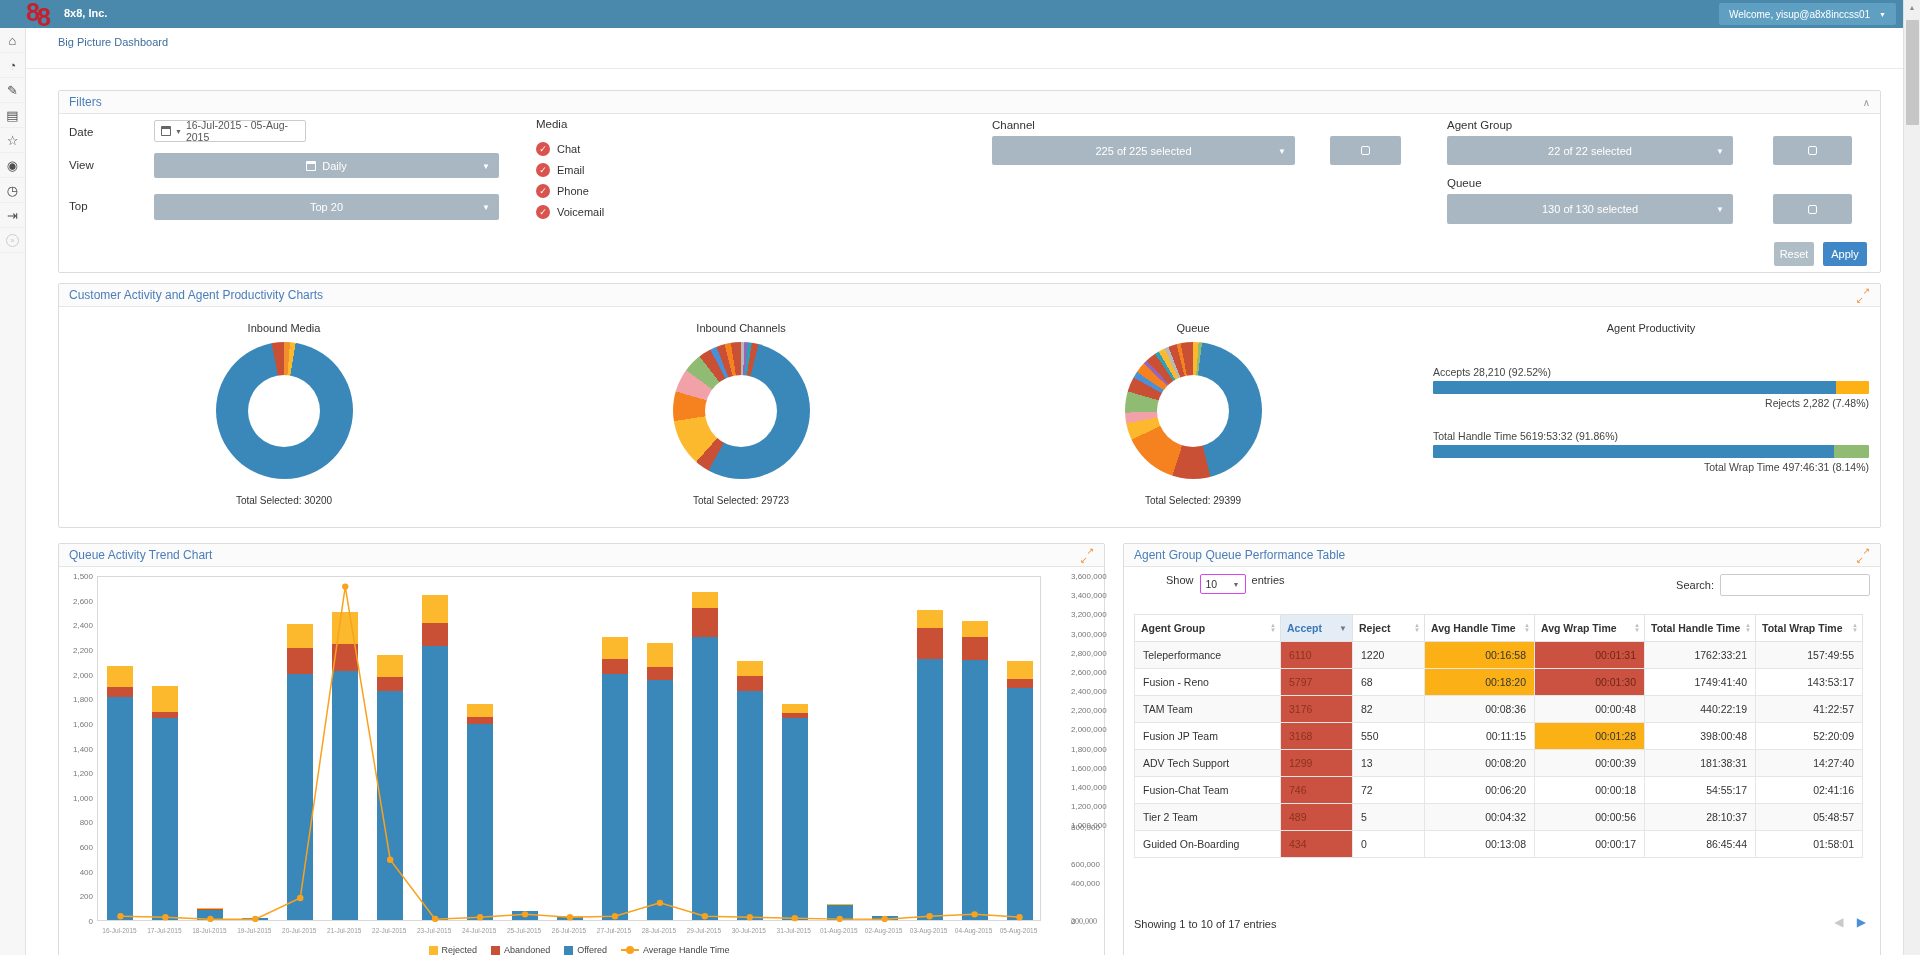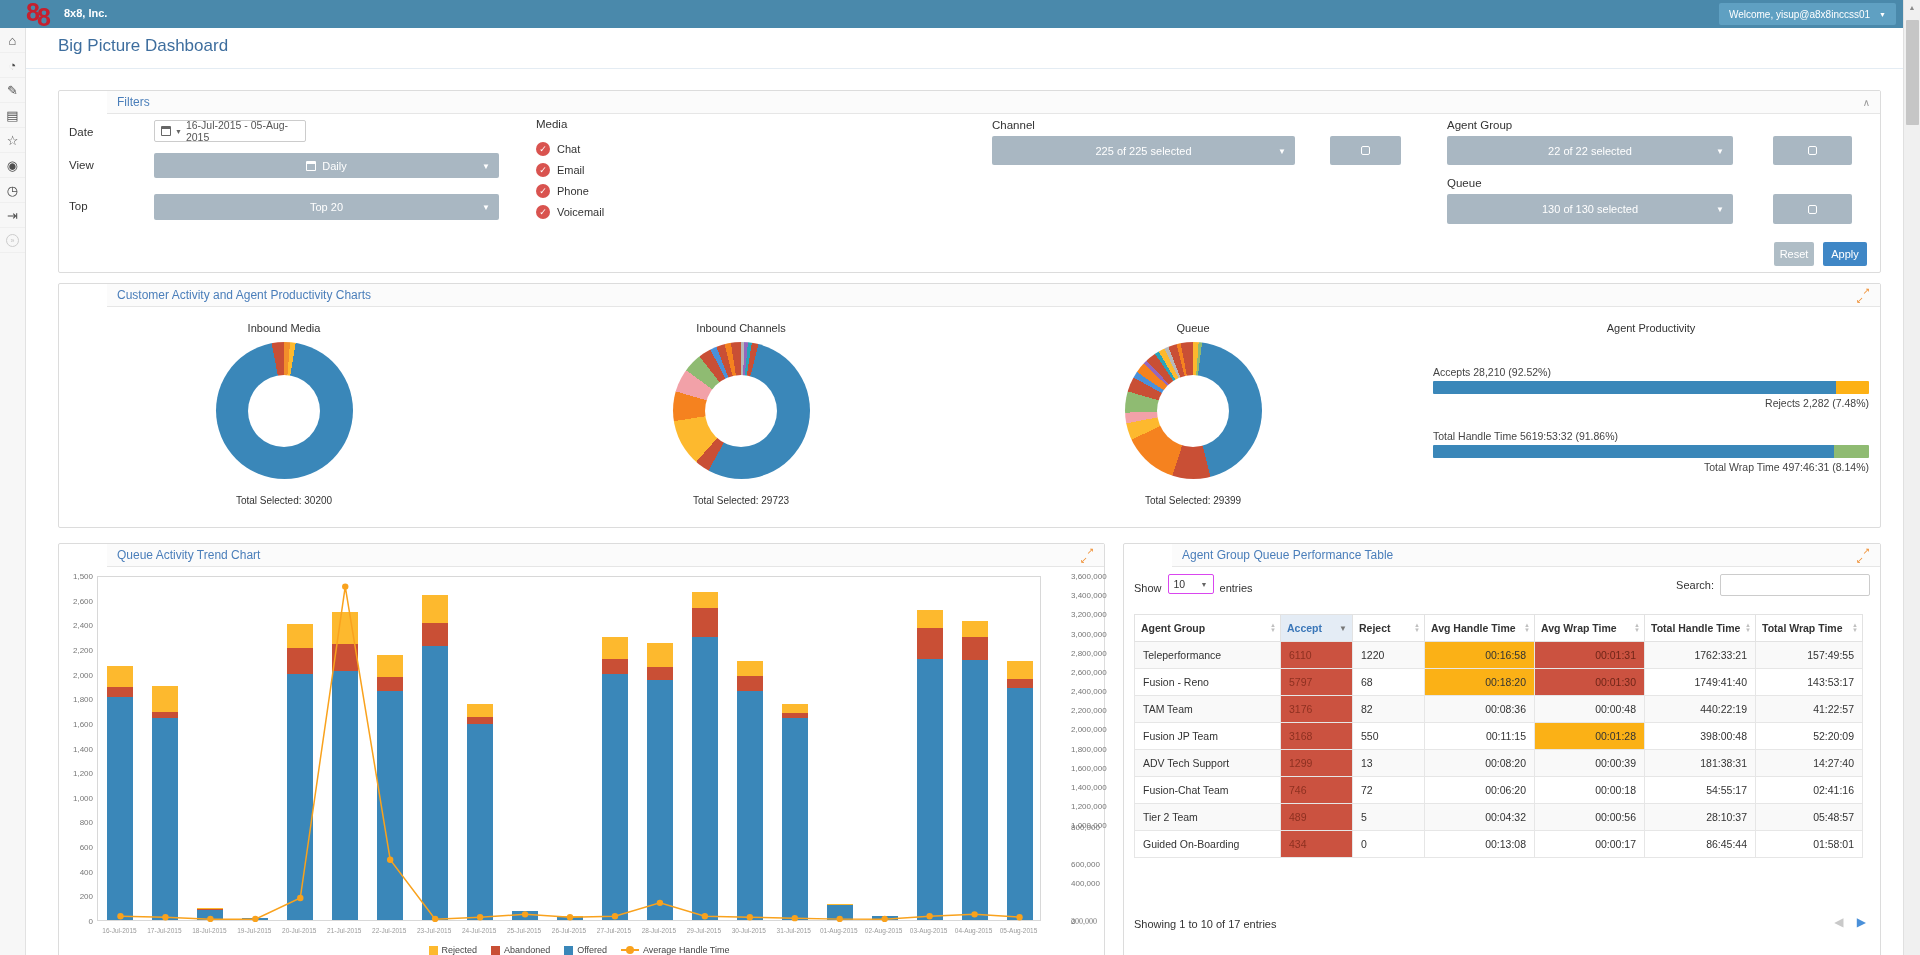--- a/index.html
+++ b/index.html
@@ -26,25 +26,25 @@
   .sidebar { position:absolute; left:0; top:28px; width:26px; height:927px; background:#f7f7f7;
     border-right:1px solid #e2e2e2; z-index:10; }
   .side-item { height:25px; display:flex; align-items:center; justify-content:center; color:#4f4f4f;
     font-size:13px; border-bottom:1px solid #efefef; cursor:pointer; }
   .side-item.more { color:#c3c3c3; }
   .side-item.more .circ { width:13px; height:13px; border:1px solid #ccc; border-radius:50%;
     font-size:7px; line-height:11px; text-align:center; }
 
   
   .main { position:absolute; left:26px; top:28px; width:1877px; height:927px; }
-  .page-title { position:absolute; left:32px; top:8px; font-size:17px; color:#3e6e9e; }
+  .page-title { position:absolute; left:32px; top:8px; font-size:11px; color:#3e6e9e; }
   .title-rule { position:absolute; left:0; top:40px; width:100%; border-top:1px solid #e4ecf3; }
 
   
-  .panel { position:absolute; background:#fff; border:1px solid #dcdcdc; border-radius:2px;padding-left:48px; }
+  .panel { position:absolute; background:#fff; border:1px solid #dcdcdc; border-radius:2px; }
   .panel-head { height:23px; background:#fbfbfb; border-bottom:1px solid #e6e6e6; display:flex;
     align-items:center; padding:0 10px; position:relative; }
   .panel-title { font-size:12px; color:#4a7eba; }
   .head-right { position:absolute; right:10px; top:0; height:23px; display:flex; align-items:center; }
   .expand-icon { width:14px; height:13px; position:relative; color:#ef8c2d; cursor:pointer; }
   .expand-icon .ne { position:absolute; right:0; top:-3px; font-size:9px; }
   .expand-icon .sw { position:absolute; left:0; bottom:-3px; font-size:9px; }
   .collapse-icon { color:#999; font-size:10px; cursor:pointer; }
 
   
@@ -113,21 +113,21 @@
     gap:14px; font-size:9px; color:#444; align-items:center; }
   .leg-item { display:flex; align-items:center; gap:4px; }
   .leg-sq { width:9px; height:9px; flex:none; }
   .aht-marker { width:18px; height:2px; background:#f9a21d; position:relative; flex:none; }
   .aht-marker::after { content:""; position:absolute; left:5px; top:-3px; width:8px; height:8px;
     border-radius:50%; background:#f9a21d; }
 
   
   #table-panel { left:1097px; top:515px; width:758px; height:438px; }
   .tp-controls { position:absolute; left:10px; top:30px; right:10px; height:24px; font-size:11px; }
-  .show-wrap { display:flex; align-items:flex-end; gap:6px; }
+  .show-wrap { display:flex; align-items:flex-start; gap:6px;margin-left:32px; }
   .show-select { width:46px; height:20px; border:1px solid #d946ef; border-radius:2px; display:flex;
     align-items:center; justify-content:space-between; padding:0 5px; font-size:10.5px; cursor:pointer; }
   .search-wrap { position:absolute; right:0; top:0; display:flex; align-items:center; gap:6px; }
   .search-input { width:150px; height:22px; border:1px solid #ccc; border-radius:2px; font-size:11px; padding:0 5px; }
   #perf-table { position:absolute; left:10px; top:70px; width:728px; border-collapse:collapse;
     table-layout:fixed; font-size:10.5px; }
   #perf-table th { border:1px solid #e2e2e2; height:27px; font-weight:bold; text-align:left;
     padding:0 6px; position:relative; background:#fff; cursor:pointer; color:#333; }
   #perf-table th.sorted { background:#e4ecf5; color:#3a76b8; }
   .sort-glyphs { position:absolute; right:4px; top:50%; transform:translateY(-50%); display:flex;

